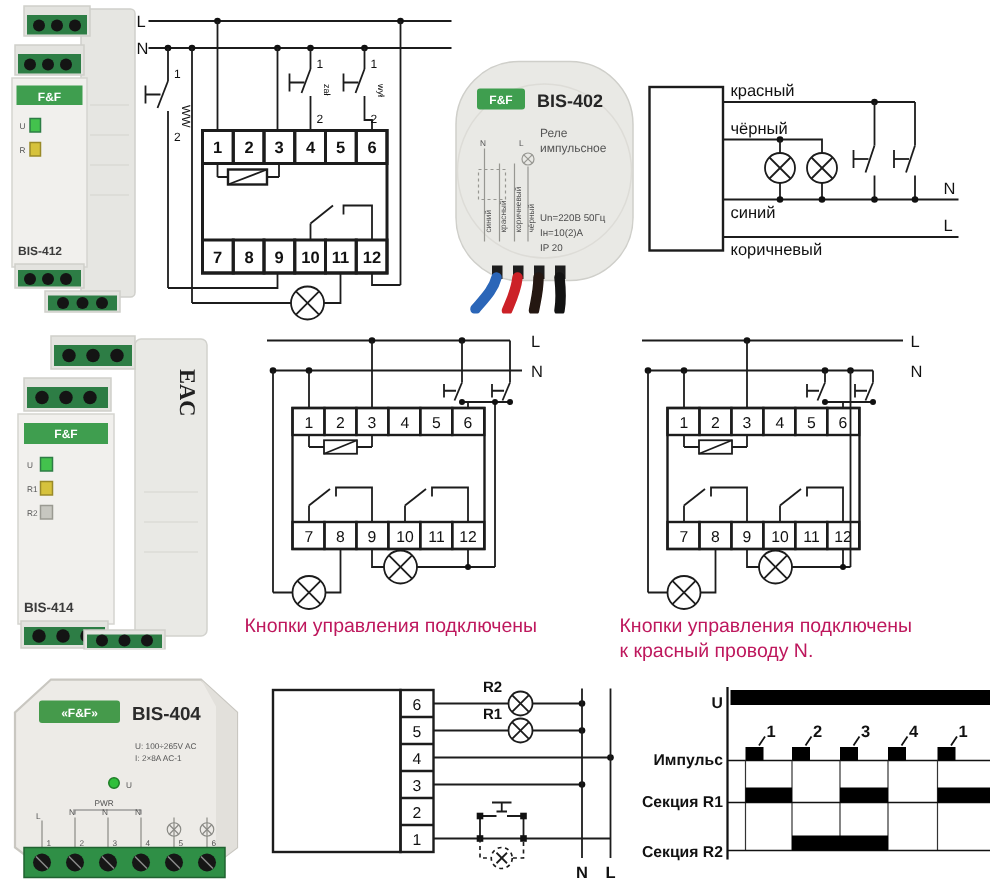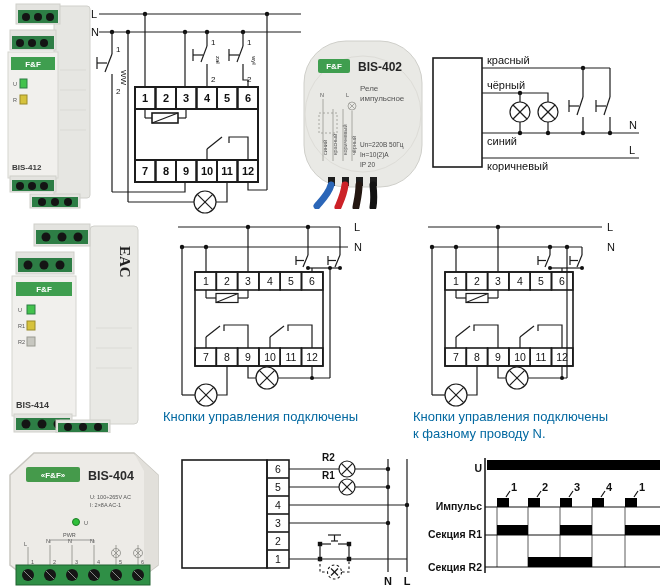--- a/index.html
+++ b/index.html
@@ -14,21 +14,21 @@
   .dot{fill:#111;}
   .lbl{font:11px "Liberation Sans",sans-serif;fill:#111;}
   .lblb{font:700 11px "Liberation Sans",sans-serif;fill:#111;}
   .sm{font:8px "Liberation Sans",sans-serif;fill:#111;}
   .rsm{font:6px "Liberation Sans",sans-serif;fill:#111;}
   .tn{font:700 11px "Liberation Sans",sans-serif;fill:#111;text-anchor:middle;}
   .tn2{font:10.5px "Liberation Sans",sans-serif;fill:#111;text-anchor:middle;}
   .tlab{font:700 10.5px "Liberation Sans",sans-serif;fill:#111;text-anchor:end;}
   .pnum{font:700 11px "Liberation Sans",sans-serif;fill:#111;text-anchor:middle;}
   .rlab{font:700 10px "Liberation Sans",sans-serif;fill:#111;}
-  .cap{font:13px "Liberation Sans",sans-serif;color:#0369a1;line-height:17px;}
+  .cap{font:13px "Liberation Sans",sans-serif;color:#be185d;line-height:17px;}
   .phg{font:700 8px "Liberation Sans",sans-serif;fill:#fff;text-anchor:middle;}
   .phm{font:700 8px "Liberation Sans",sans-serif;fill:#3b3b3b;}
   .pht{font:5.5px "Liberation Sans",sans-serif;fill:#555;}
 </style>
 </head>
 <body>
 
 <div id="canvas">
 
   <svg class="panel" style="left:2px;top:0px" width="92" height="210" viewBox="0 0 92 210">
@@ -484,21 +484,21 @@
       <line class="w" x1="99.3" y1="155.3" x2="114.7" y2="170.7"></line>
         <line class="w" x1="114.7" y1="155.3" x2="99.3" y2="170.7"></line>
     </g>
     <line class="w" x1="118" y1="163" x2="157" y2="163"></line>
     <line class="w" x1="152" y1="151" x2="152" y2="163"></line>
     <circle class="dot" cx="152" cy="163" r="2"></circle>
     <line class="w" x1="157" y1="163" x2="157" y2="32"></line>
   </svg>
   <div class="panel cap" style="left:413px;top:408px;width:250px">
     <span>Кнопки управления подключены</span><br>
-    <span>к фазному проводу N.</span>
+    <span>к красный проводу N.</span>
   </div>
 
   <svg class="panel" style="left:0px;top:447px" width="168" height="140" viewBox="0 0 168 140">
     <polygon points="34,6 134,6 158,28 158,118 134,136 34,136 10,118 10,28" fill="#edebe7" stroke="#c9c7c1" stroke-width="1.5"></polygon>
     <polygon points="134,6 158,28 158,118 134,136 144,120 144,24" fill="#e2e0db"></polygon>
     <rect x="26" y="20" width="54" height="15" rx="2" fill="#459a4b"></rect>
     <text x="53" y="31" class="phg">«F&amp;F»</text>
     <text x="88" y="33" style="font:700 12.5px 'Liberation Sans',sans-serif;fill:#2b2b2b">BIS-404</text>
     <text x="90" y="52" class="pht">U: 100÷265V AC</text>
     <text x="90" y="60" class="pht">I: 2×8A AC-1</text>

